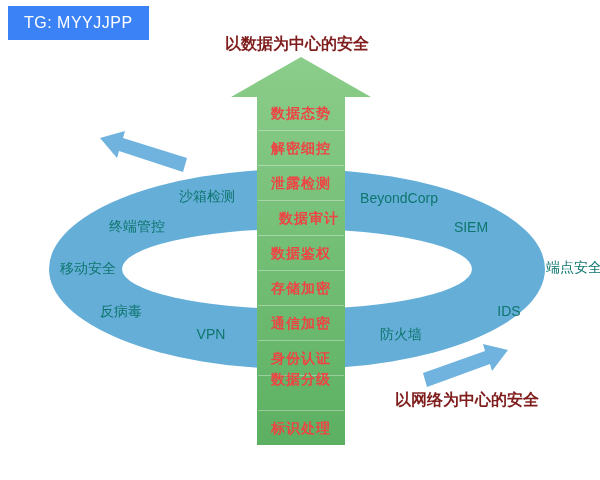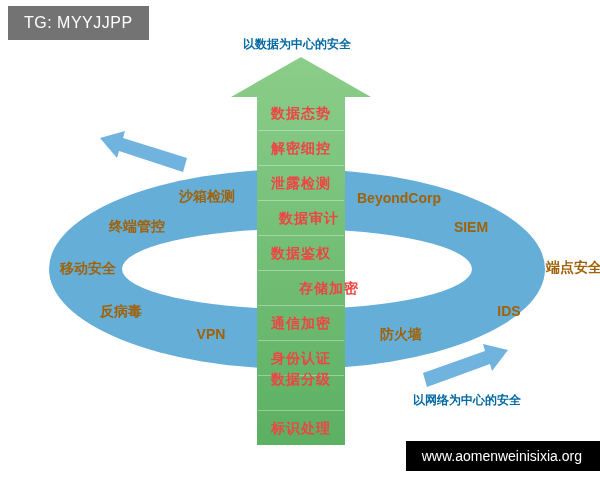--- a/index.html
+++ b/index.html
@@ -15,40 +15,40 @@
     overflow:hidden;
   }
   .stage svg{position:absolute;left:0;top:0;}
   .label{
     position:absolute;
     transform:translate(-50%,-50%);
     white-space:nowrap;
     line-height:1;
   }
   .title-label{
-    font-size:12px;
+    font-size:16px;
     font-weight:bold;
-    color:#0369a1;
+    color:#7f1d1d;
   }
   .arrow-item{
     font-size:14px;
     font-weight:bold;
     color:#ef4444;
     letter-spacing:1px;
   }
   .ring-label{
     font-size:14px;
-    font-weight:bold;
-    color:#a16207;
+    font-weight:normal;
+    color:#0f766e;
   }
   .tg-watermark{
     position:absolute;
     left:8px;
     top:6px;
-    background:#737373;
+    background:#3b82f6;
     color:#ffffff;
     font-size:16px;
     padding:8px 16px;
     letter-spacing:0.5px;
   }
   .site-bar{
     position:absolute;
     right:0;
     top:441px;
     height:30px;
@@ -95,33 +95,32 @@
   </svg>
 
   <div class="label title-label" style="left:297px;top:44px;">以数据为中心的安全</div>
   <div class="label title-label" style="left:467px;top:400px;">以网络为中心的安全</div>
 
   <div class="label arrow-item" style="left:301px;top:113px;">数据态势</div>
   <div class="label arrow-item" style="left:301px;top:148px;">解密细控</div>
   <div class="label arrow-item" style="left:301px;top:183px;">泄露检测</div>
   <div class="label arrow-item" style="left:301px;top:218px;margin-left:8px;">数据审计</div>
   <div class="label arrow-item" style="left:301px;top:253px;">数据鉴权</div>
-  <div class="label arrow-item" style="left:301px;top:288px;margin-left:28px;">存储加密</div>
+  <div class="label arrow-item" style="left:301px;top:288px;">存储加密</div>
   <div class="label arrow-item" style="left:301px;top:323px;">通信加密</div>
   <div class="label arrow-item" style="left:301px;top:358px;">身份认证</div>
   <div class="label arrow-item" style="left:301px;top:379px;">数据分级</div>
   <div class="label arrow-item" style="left:301px;top:428px;">标识处理</div>
 
   <div class="label ring-label" style="left:207px;top:196px;">沙箱检测</div>
   <div class="label ring-label" style="left:137px;top:226px;">终端管控</div>
   <div class="label ring-label" style="left:88px;top:268px;">移动安全</div>
   <div class="label ring-label" style="left:121px;top:311px;">反病毒</div>
   <div class="label ring-label" style="left:211px;top:334px;">VPN</div>
   <div class="label ring-label" style="left:399px;top:198px;">BeyondCorp</div>
   <div class="label ring-label" style="left:471px;top:227px;">SIEM</div>
   <div class="label ring-label" style="left:540px;top:267px;margin-left:34px;">端点安全</div>
   <div class="label ring-label" style="left:469px;top:311px;margin-left:40px;">IDS</div>
   <div class="label ring-label" style="left:401px;top:334px;">防火墙</div>
 
   <div class="tg-watermark">TG: MYYJJPP</div>
-  <div class="site-bar">www.aomenweinisixia.org</div>
 
 </div>
 
 </body></html>

